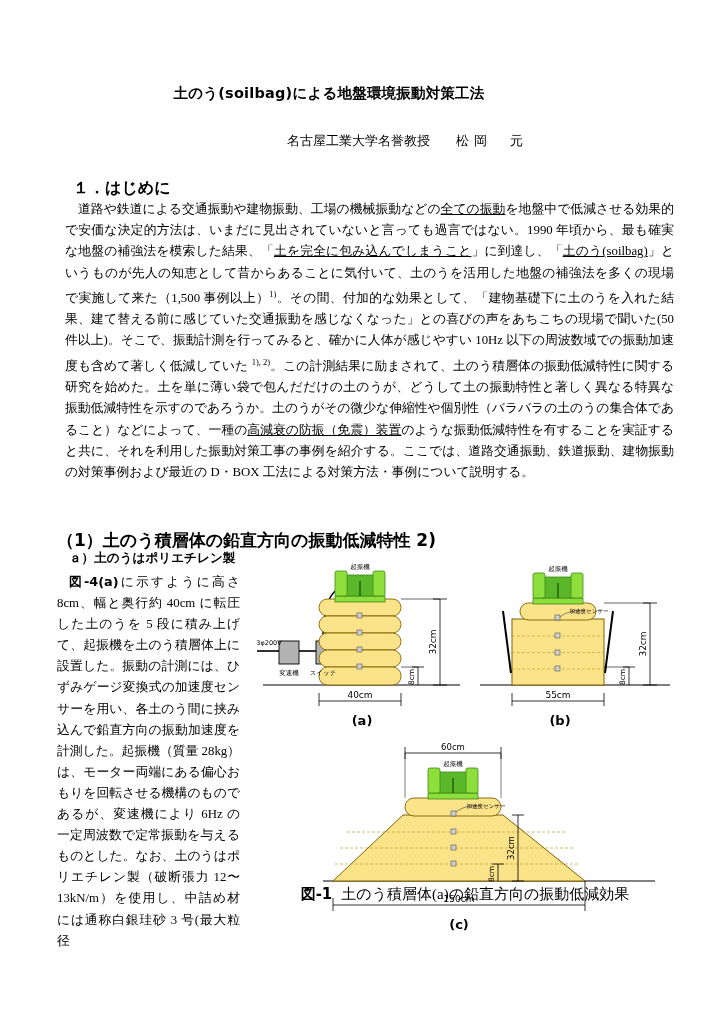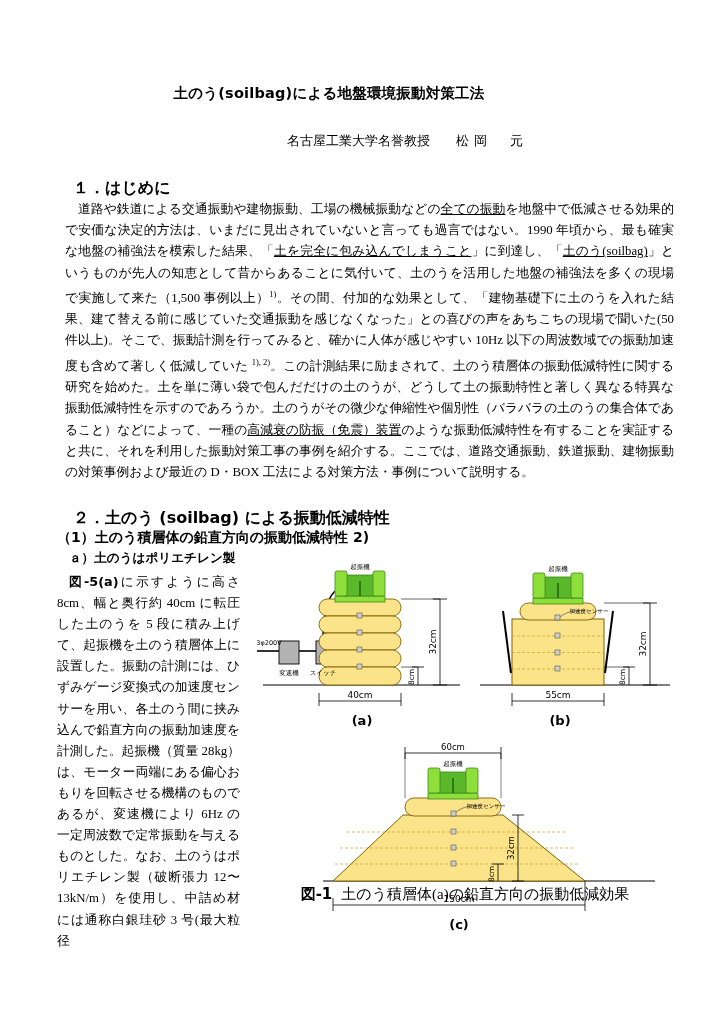--- a/index.html
+++ b/index.html
@@ -62,21 +62,21 @@
   #sec1-body {
     position: absolute;
     top: 199px;
     left: 57px;
     width: 609px;
     margin-left: 8px;
   }
   #sec1-body p { margin: 0; text-indent: 13px; }
 
   #sec2-head  { position: absolute; top: 508px; left: 73px; }
-  #sec2-sub1  { position: absolute; top: 529px; left: 57px; font-size:14px;
+  #sec2-sub1  { position: absolute; top: 529px; left: 57px; font-size:17px;
                 font-family:"DejaVu Sans","Liberation Sans",sans-serif; font-weight:bold;}
   #sec2-suba  { position: absolute; top: 550px; left: 69px; font-size:12.6px;
                 font-family:"DejaVu Sans","Liberation Sans",sans-serif; font-weight:bold;}
 
   
   #left-col {
     position: absolute;
     top: 571px;
     left: 57px;
     width: 183px;
@@ -127,26 +127,25 @@
   <div class="doc-author">
     <span>名古屋工業大学名誉教授</span><span class="author-name">松岡　元</span>
   </div>
 
   <div class="heading" id="sec1-head">１．はじめに</div>
 
   <div id="sec1-body">
     <p class="para">道路や鉄道による交通振動や建物振動、工場の機械振動などの<u>全ての振動</u>を地盤中で低減させる効果的で安価な決定的方法は、いまだに見出されていないと言っても過言ではない。1990 年頃から、最も確実な地盤の補強法を模索した結果、「<u>土を完全に包み込んでしまうこと</u>」に到達し、「<u>土のう(soilbag)</u>」というものが先人の知恵として昔からあることに気付いて、土のうを活用した地盤の補強法を多くの現場で実施して来た（1,500 事例以上）<sup>1)</sup>。その間、付加的な効果として、「建物基礎下に土のうを入れた結果、建て替える前に感じていた交通振動を感じなくなった」との喜びの声をあちこちの現場で聞いた(50 件以上)。そこで、振動計測を行ってみると、確かに人体が感じやすい 10Hz 以下の周波数域での振動加速度も含めて著しく低減していた <sup>1), 2)</sup>。この計測結果に励まされて、土のう積層体の振動低減特性に関する研究を始めた。土を単に薄い袋で包んだだけの土のうが、どうして土の振動特性と著しく異なる特異な振動低減特性を示すのであろうか。土のうがその微少な伸縮性や個別性（バラバラの土のうの集合体であること）などによって、一種の<u>高減衰の防振（免震）装置</u>のような振動低減特性を有することを実証すると共に、それを利用した振動対策工事の事例を紹介する。ここでは、道路交通振動、鉄道振動、建物振動の対策事例および最近の D・BOX 工法による対策方法・事例について説明する。</p>
   </div>
 
-  <div class="heading" id="sec2-head">２．土のう (soilbag) による振動低減特性</div>
   <div id="sec2-sub1">（1）土のう積層体の鉛直方向の振動低減特性 2)</div>
   <div id="sec2-suba">ａ）土のうはポリエチレン製</div>
 
   <div id="left-col">
-    <p><span class="figref">図-5(a)</span>に示すように高さ 8cm、幅と奥行約 40cm に転圧した土のうを 5 段に積み上げて、起振機を土のう積層体上に設置した。振動の計測には、ひずみゲージ変換式の加速度センサーを用い、各土のう間に挟み込んで鉛直方向の振動加速度を計測した。起振機（質量 28kg）は、モーター両端にある偏心おもりを回転させる機構のものであるが、変速機により 6Hz の一定周波数で定常振動を与えるものとした。なお、土のうはポリエチレン製（破断張力 12〜13kN/m）を使用し、中詰め材には通称白銀珪砂 3 号(最大粒径</p>
+    <p><span class="figref">図-4(a)</span>に示すように高さ 8cm、幅と奥行約 40cm に転圧した土のうを 5 段に積み上げて、起振機を土のう積層体上に設置した。振動の計測には、ひずみゲージ変換式の加速度センサーを用い、各土のう間に挟み込んで鉛直方向の振動加速度を計測した。起振機（質量 28kg）は、モーター両端にある偏心おもりを回転させる機構のものであるが、変速機により 6Hz の一定周波数で定常振動を与えるものとした。なお、土のうはポリエチレン製（破断張力 12〜13kN/m）を使用し、中詰め材には通称白銀珪砂 3 号(最大粒径</p>
   </div>
 
   <div id="figure-area">
     <svg class="fig-svg" width="420" height="390" viewBox="0 0 420 390">
 
       <g>
 
         <line x1="8" y1="132" x2="205" y2="132" stroke="#000" stroke-width="1"></line>
 
         <line x1="2" y1="98" x2="24" y2="98" stroke="#000" stroke-width="1.6"></line>

